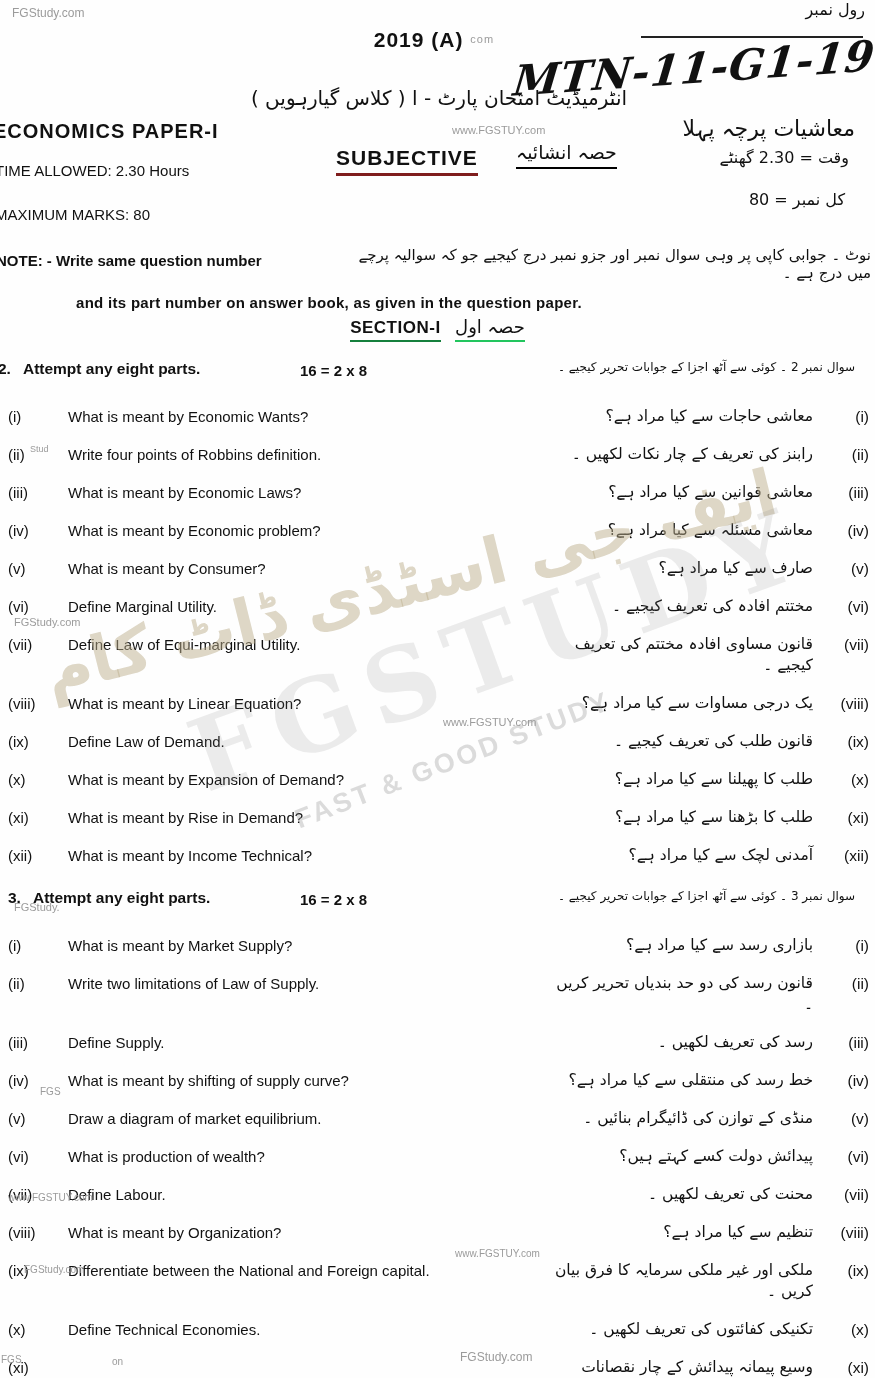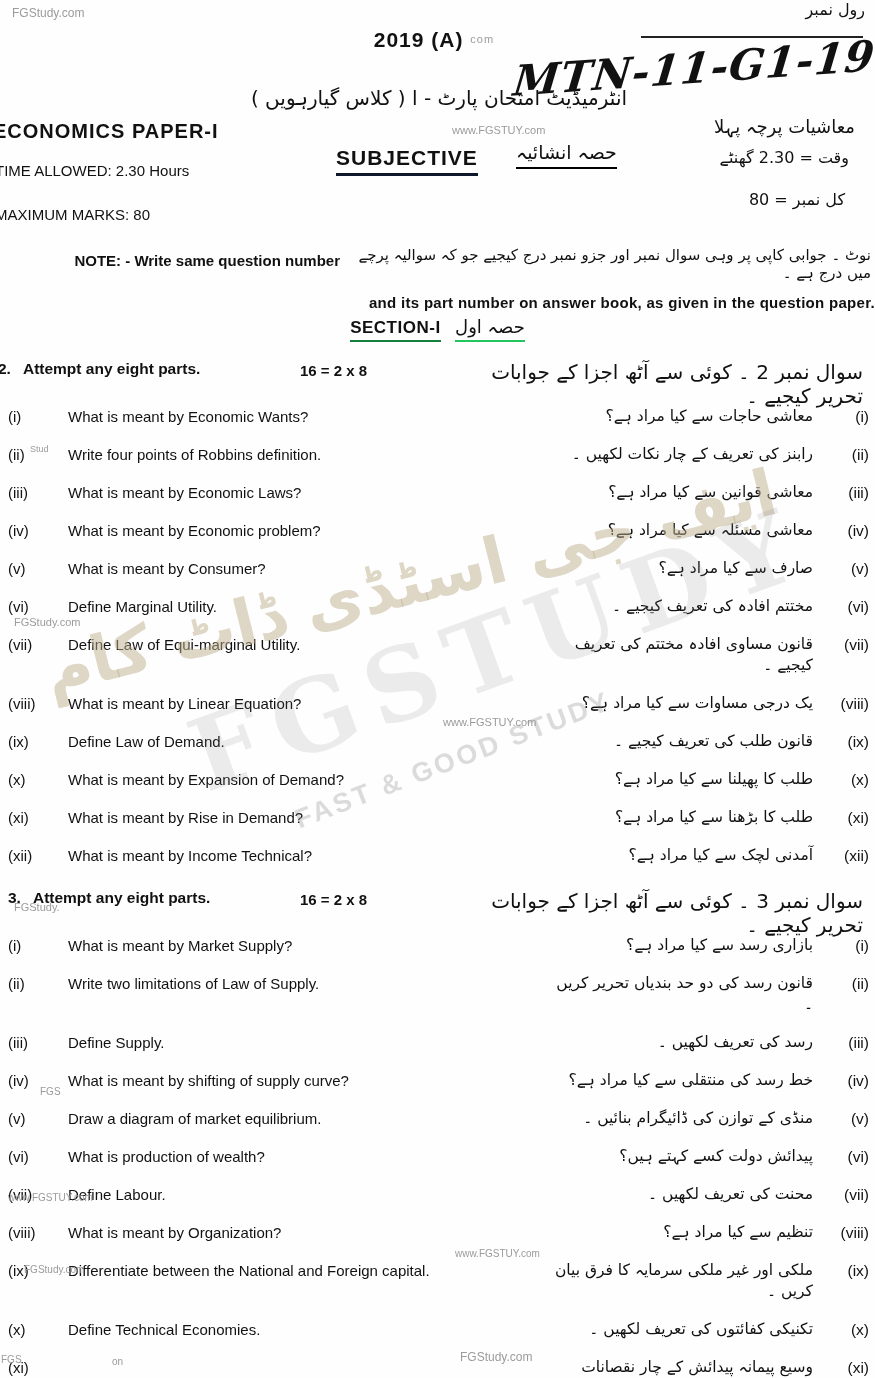--- a/index.html
+++ b/index.html
@@ -38,46 +38,46 @@
   .year{left:50%;transform:translateX(-53%);top:28px;font-size:21px;font-weight:bold;letter-spacing:1px;}
   .year-suffix{font-size:11px;color:#9b9b9b;font-weight:normal;vertical-align:4px;}
   .roll-label{right:10px;top:0px;font-size:16px;direction:rtl;font-family:"DejaVu Sans",sans-serif;}
   .roll-line{right:12px;top:36px;width:222px;border-top:2px solid #222;height:0;}
   .handwritten{
     right:0px;top:44px;font-size:42px;font-weight:bold;font-style:italic;
     font-family:"DejaVu Serif",serif;transform:rotate(-4deg) skewX(-10deg);
     letter-spacing:1px;
   }
   .exam-title-ur{right:248px;top:86px;font-size:20px;direction:rtl;font-family:"DejaVu Sans",sans-serif;}
-  .subject-ur{right:20px;top:116px;font-size:18px;direction:rtl;font-family:"DejaVu Sans",sans-serif;}
+  .subject-ur{right:20px;top:116px;font-size:22px;direction:rtl;font-family:"DejaVu Sans",sans-serif;}
   .econ-title{left:-7px;top:120px;font-size:20px;font-weight:bold;letter-spacing:1px;}
   .wm-center-hdr{left:452px;top:124px;font-size:11px;color:#9b9b9b;}
-  .subjective{left:336px;top:146px;font-size:21px;font-weight:bold;letter-spacing:1px;border-bottom:3px solid #0f172a;padding-bottom:3px;}
+  .subjective{left:336px;top:146px;font-size:21px;font-weight:bold;letter-spacing:1px;border-bottom:3px solid #7f1d1d;padding-bottom:3px;}
   .subjective-ur{left:516px;top:141px;font-size:19px;direction:rtl;border-bottom:2px solid #000;padding-bottom:4px;font-family:"DejaVu Sans",sans-serif;}
   .time-en{left:-5px;top:162px;font-size:15px;font-weight:500;}
   .time-ur{right:26px;top:148px;font-size:16px;direction:rtl;font-family:"DejaVu Sans",sans-serif;}
   .marks-ur{right:30px;top:190px;font-size:16px;direction:rtl;font-family:"DejaVu Sans",sans-serif;}
   .marks-en{left:-5px;top:206px;font-size:15px;font-weight:500;}
   
-  .note{position:relative;z-index:2;height:74px;text-align:right;}
+  .note{position:relative;z-index:2;height:74px;}
   .note-row{display:grid;grid-template-columns:340px 1fr;align-items:start;}
   .note-en{font-weight:bold;font-size:15px;margin-left:-4px;padding-top:14px;}
   .note-ur{direction:rtl;font-size:15px;padding-right:4px;padding-top:8px;font-family:"DejaVu Sans",sans-serif;}
   .note-line2{font-weight:bold;font-size:15px;padding-left:76px;padding-top:12px;letter-spacing:0.3px;}
   
   .section-title{position:relative;z-index:2;text-align:center;height:38px;padding-top:4px;}
   .section-en{font-size:17px;font-weight:bold;border-bottom:2px solid #15803d;padding-bottom:2px;display:inline-block;letter-spacing:0.5px;}
   .section-ur{font-size:18px;direction:rtl;display:inline-block;border-bottom:2px solid #22c55e;padding-bottom:3px;margin-left:10px;font-family:"DejaVu Sans",sans-serif;}
   
   .question{position:relative;z-index:2;}
   .q-header{display:grid;grid-template-columns:300px 170px 1fr;align-items:start;height:46px;padding-top:6px;}
   .q-left{font-weight:bold;font-size:15.5px;display:flex;gap:12px;padding-left:8px;}
   .q2 .q-left{margin-left:-10px;}
   .q-marks{font-weight:bold;font-size:15px;text-align:left;padding-top:2px;}
-  .q-ur{direction:rtl;font-size:20px;padding-right:12px;font-family:"DejaVu Sans",sans-serif;}
+  .q-ur{direction:rtl;font-size:12px;padding-right:20px;font-family:"DejaVu Sans",sans-serif;}
   .part{display:grid;grid-template-columns:545px 1fr;align-items:start;margin-bottom:17px;}
   .p-en{display:flex;gap:14px;padding-left:8px;font-size:15px;line-height:21px;}
   .p-num-en{min-width:46px;}
   .p-ur{direction:rtl;display:flex;gap:14px;padding-right:6px;font-size:15.5px;line-height:21px;font-family:"DejaVu Sans",sans-serif;}
   .p-num-ur{min-width:42px;font-family:"Liberation Sans",sans-serif;}
 </style>
 </head>
 <body>
 
 <div class="page">

